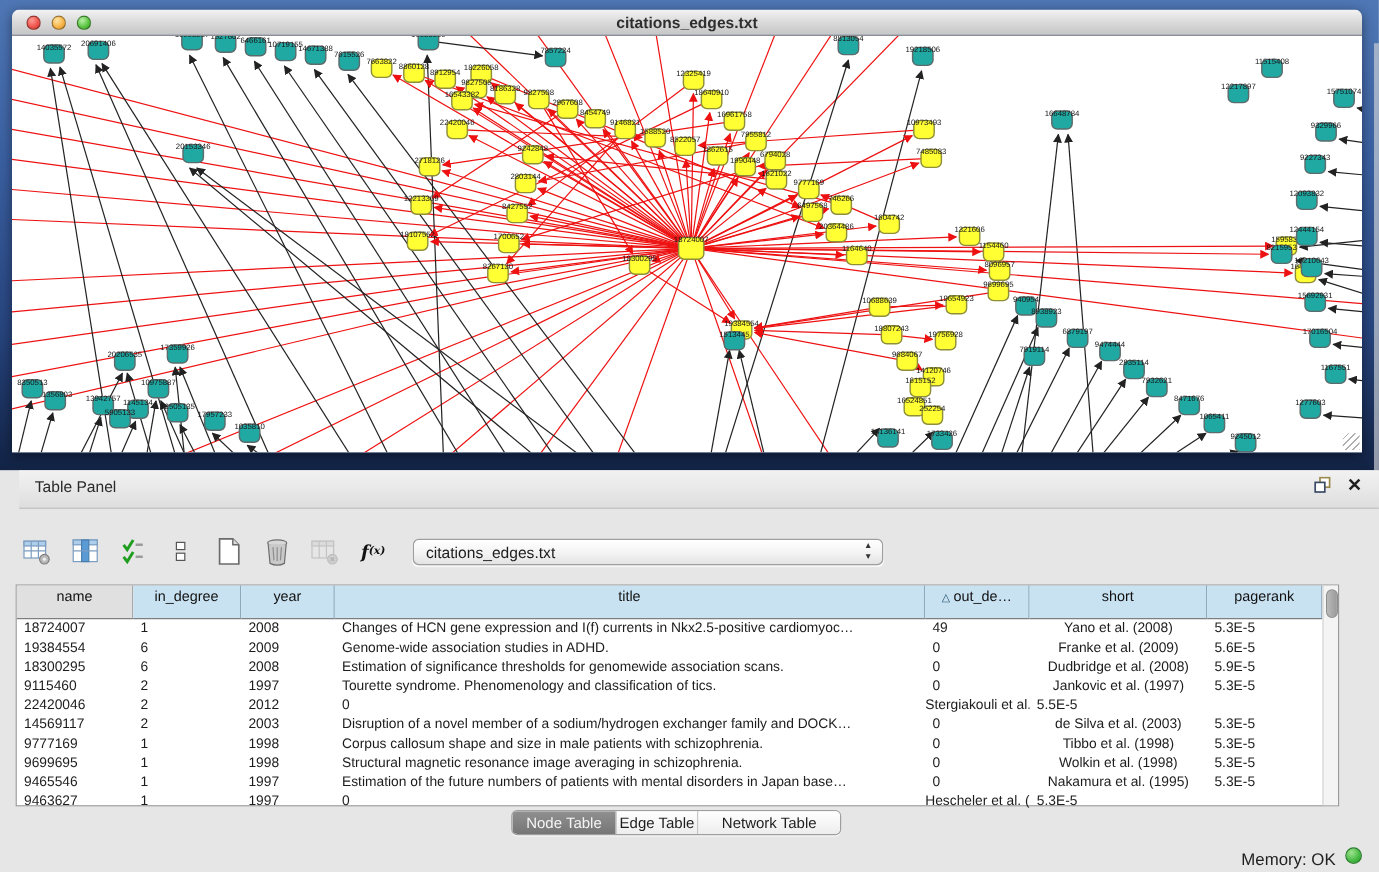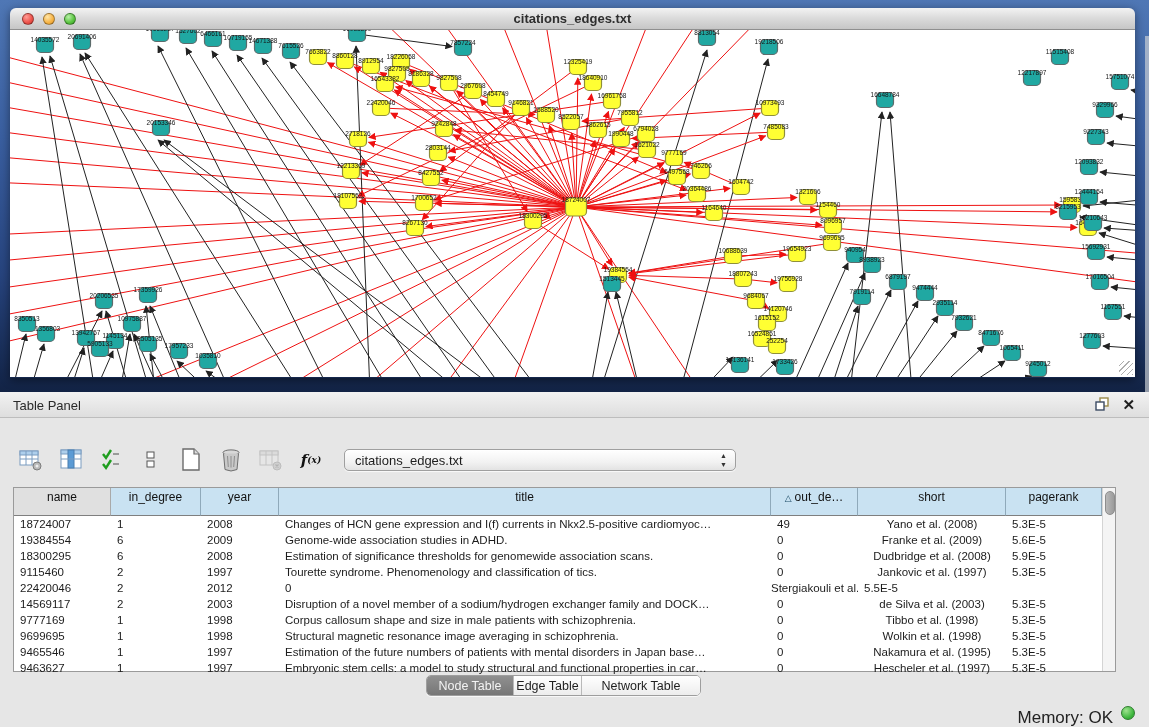--- a/index.html
+++ b/index.html
@@ -23,22 +23,22 @@
   .light.red    { background:radial-gradient(circle at 35% 30%,#ff9d96,#ec5149 60%,#c63a33); }
   .light.yellow { background:radial-gradient(circle at 35% 30%,#ffe6a8,#f6b243 60%,#d9952c); }
   .light.green  { background:radial-gradient(circle at 35% 30%,#b8f0a8,#58c33e 60%,#3da02c); }
   .canvas { position:relative; width:100%; height:347px; background:#ffffff; overflow:hidden; }
   .canvas svg { display:block; }
   .grip { position:absolute; right:2px; bottom:2px; width:14px; height:14px;
     background:repeating-linear-gradient(135deg,transparent 0 3px,#9a9a9a 3px 4px); opacity:.8; }
 
   
   .tpanel { position:absolute; left:0; top:392px; width:1149px; height:335px; background:#e6e6e6; }
-  .phead { height:26px; background:linear-gradient(180deg,#f2f2f2,#dedede);
-    border-bottom:1px solid #bdbdbd; position:relative; }
+  .phead { height:32px; background:linear-gradient(180deg,#f2f2f2,#dedede);
+    border-bottom:1px solid #bdbdbd; position:relative;margin-left:16px; }
   .phead .ptitle { position:absolute; left:13px; top:6px; font-size:13px; color:#2a2a2a; }
   .phead-icons { position:absolute; right:14px; top:5px; display:flex; gap:12px; align-items:center; }
   .close-x { font-size:15px; font-weight:bold; color:#1f1f1f; cursor:default; line-height:14px; }
 
   .toolbar { position:absolute; left:18px; top:55px; display:flex; align-items:center; gap:14px; }
   .tb-icon { display:flex; align-items:center; justify-content:center; width:26px; height:26px; }
   .fx { font-family:"DejaVu Serif",serif; font-style:italic; font-weight:bold; font-size:15px; color:#111; }
   .fx small { font-size:9px; font-weight:bold; }
   .combo { position:relative; width:392px; height:22px; margin-left:6px; border:1px solid #9f9f9f; border-radius:5px;
     background:linear-gradient(180deg,#ffffff 0%,#f2f2f2 60%,#e3e3e3 100%);
@@ -64,21 +64,21 @@
   .tabs { position:absolute; left:426px; top:283px; display:flex; height:21px;
     border:1px solid #9e9e9e; border-radius:5px; overflow:hidden; background:#fff;
     box-shadow:0 1px 0 rgba(255,255,255,.7); }
   .tab { font-size:12.5px; color:#1e1e1e; text-align:center; line-height:20px;
     background:linear-gradient(180deg,#ffffff,#ededed); border-right:1px solid #b9b9b9; }
   .tab:last-child { border-right:none; }
   .tab.sel { background:linear-gradient(180deg,#909090,#767676); color:#f4f4f4;text-align:center; }
   .tab:nth-child(1){ width:87px; } .tab:nth-child(2){ width:68px; } .tab:nth-child(3){ width:118px; }
 
   .statusbar { position:absolute; left:0; bottom:0; width:1149px; height:25px; }
-  .mem { position:absolute; right:36px; top:6px; font-size:17px; color:#222; }
+  .mem { position:absolute; right:36px; top:6px; font-size:14px; color:#222; }
   .memdot { position:absolute; right:14px; top:4px; width:14px; height:14px; border-radius:50%;
     border:1px solid #2e7d2e; background:radial-gradient(circle at 35% 30%,#9fe38f,#3cb53c 65%,#2f9a2f); }
 </style>
 </head>
 <body>
 
 <div class="desktop"></div>
 <div class="right-sliver"></div>
 
 <div class="gwin">
@@ -864,21 +864,20 @@
             <div class="td c-year">1997</div>
             <div class="td c-title">Estimation of the future numbers of patients with mental disorders in Japan base…</div>
             <div class="td c-out">0</div>
             <div class="td c-short">Nakamura et al. (1995)</div>
             <div class="td c-pr">5.3E-5</div>
           </div>
           <div class="tr">
             <div class="td c-name">9463627</div>
             <div class="td c-indeg">1</div>
             <div class="td c-year">1997</div>
-            <div class="td c-title">Embryonic stem cells: a model to study structural and functional properties in car…</div>
             <div class="td c-out">0</div>
             <div class="td c-short">Hescheler et al. (1997)</div>
             <div class="td c-pr">5.3E-5</div>
           </div>
         </div>
     </div>
     <div class="vscroll">
       <div class="vthumb"></div>
     </div>
   </div>

